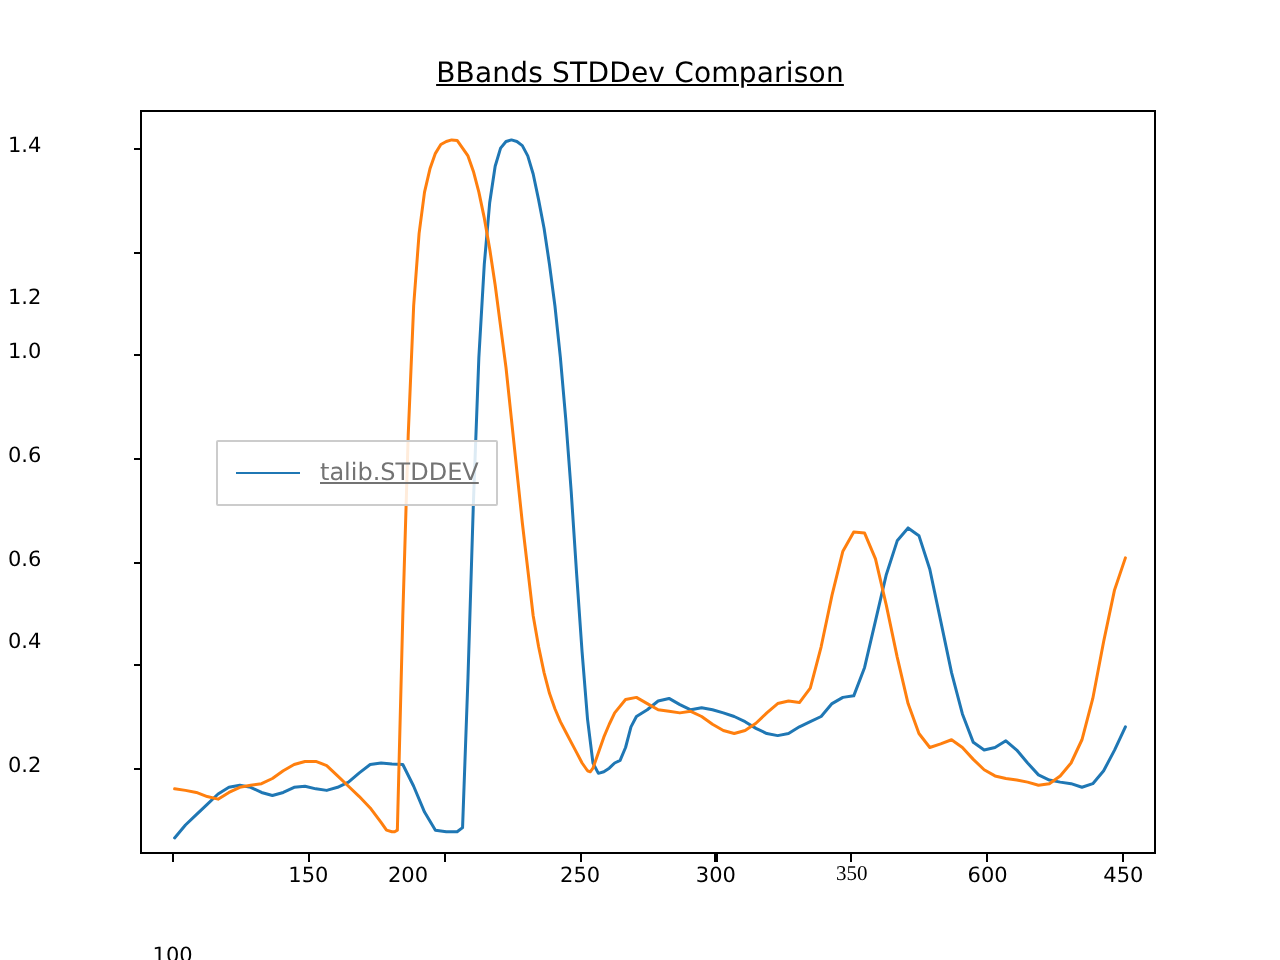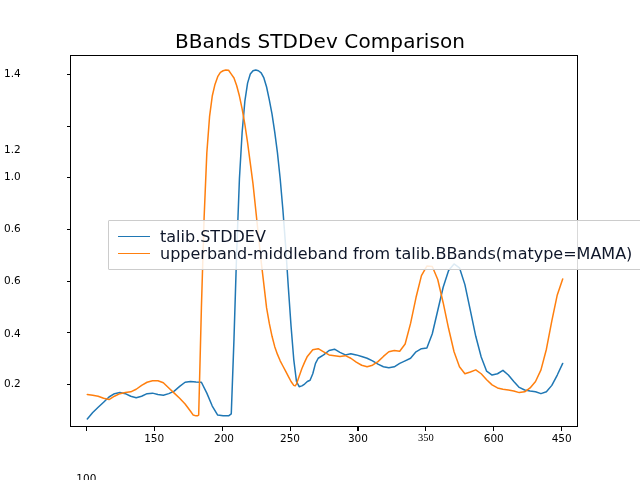--- a/index.html
+++ b/index.html
@@ -18,23 +18,24 @@
     width: 640px;
     height: 480px;
     background: #ffffff;
   }
   #chart-title {
     position: absolute;
     left: 0;
     top: 29px;
     width: 640px;
     text-align: center;
-    font-size: 20px;
+    font-size: 14px;
     color: #000000;
     letter-spacing: 0.1px;
+    text-decoration: underline;
   }
   
   #axes-frame {
     position: absolute;
     left: 70px;
     top: 55px;
     width: 508px;
     height: 372px;
     border: 1.1px solid #000000;
     box-sizing: border-box;
@@ -105,24 +106,25 @@
   }
   .legend-swatch {
     width: 32px;
     height: 0;
     border-top-width: 1.6px;
     border-top-style: solid;
     margin-right: 10px;
     flex: 0 0 32px;
   }
   .legend-text {
-    font-size: 16px;
-    color: #0f172a;
+    font-size: 12px;
+    color: #737373;
     white-space: nowrap;
     line-height: 17px;
+    text-decoration: underline;
   }
 </style>
 </head>
 <body>
 
 <div id="figure">
 
   <div id="chart-title">BBands STDDev Comparison</div>
 
   <div id="axes-frame">
@@ -130,56 +132,52 @@
       <g id="series-paths">
           <path d="M16.30 362.96 L21.73 356.50 L27.17 351.33 L32.60 346.17 L38.03 341.00 L43.47 337.64 L48.90 336.61 L54.33 337.64 L59.76 340.23 L65.20 341.77 L70.63 340.23 L76.06 337.64 L81.50 337.13 L86.93 338.42 L92.36 339.19 L97.80 337.64 L103.23 335.06 L108.66 330.41 L114.10 326.27 L119.53 325.50 L124.96 326.02 L130.40 326.27 L135.83 337.13 L141.26 350.04 L146.70 359.08 L152.13 359.86 L157.56 359.86 L160.28 357.79 L162.99 282.88 L165.71 195.04 L168.43 122.71 L171.14 76.21 L173.86 45.21 L176.58 27.13 L179.29 18.08 L182.01 14.73 L184.73 13.95 L187.44 14.73 L190.16 16.79 L192.88 21.96 L195.59 31.00 L198.31 43.92 L201.03 58.13 L203.74 76.21 L206.46 96.88 L209.18 122.71 L211.89 153.71 L214.61 189.88 L217.33 231.21 L220.04 269.96 L222.76 303.54 L225.48 325.50 L228.19 330.67 L230.91 329.89 L233.63 328.08 L236.34 325.50 L239.06 324.21 L241.78 317.75 L244.49 307.42 L247.21 302.25 L252.64 298.89 L258.07 294.50 L263.51 293.21 L268.94 296.31 L274.37 298.89 L279.81 297.86 L285.24 298.89 L290.67 300.44 L296.11 302.25 L301.54 304.83 L306.97 308.19 L312.41 310.77 L317.84 311.81 L323.27 310.77 L328.71 307.42 L334.14 304.83 L339.57 302.25 L345.01 295.79 L350.44 292.69 L355.87 291.92 L361.30 277.71 L366.74 254.46 L372.17 231.21 L377.60 214.42 L383.04 207.96 L388.47 211.83 L393.90 228.63 L399.34 254.46 L404.77 280.29 L410.20 300.96 L415.64 315.17 L421.07 319.04 L426.50 317.75 L431.94 314.39 L437.37 319.04 L442.80 325.50 L448.24 331.44 L453.67 334.02 L459.10 335.06 L464.53 335.83 L469.97 337.64 L475.40 335.83 L480.83 329.38 L486.27 319.04 L491.70 307.42" fill="none" stroke="#1f77b4" stroke-width="1.5" stroke-linejoin="round" stroke-linecap="round"></path>
           <path d="M16.30 338.42 L21.73 339.19 L27.17 340.23 L32.60 342.29 L38.03 343.58 L43.47 340.23 L48.90 337.64 L54.33 336.61 L59.76 335.83 L65.20 333.25 L70.63 329.38 L76.06 326.27 L81.50 324.73 L86.93 324.73 L92.36 326.79 L97.80 331.96 L103.23 337.13 L108.66 342.29 L114.10 347.98 L119.53 355.21 L122.25 359.08 L124.96 359.86 L126.32 359.86 L127.68 359.08 L130.40 251.88 L133.11 161.46 L135.83 96.88 L138.55 60.71 L141.26 40.04 L143.98 28.42 L146.70 20.67 L149.41 16.28 L152.13 14.73 L154.84 13.95 L157.56 14.21 L160.28 18.08 L162.99 21.96 L165.71 29.71 L168.43 40.04 L171.14 52.96 L173.86 68.46 L176.58 86.54 L179.29 107.21 L182.01 127.88 L184.73 153.71 L187.44 179.54 L190.16 205.38 L192.88 228.63 L195.59 251.88 L198.31 267.38 L201.03 280.29 L203.74 290.63 L206.46 298.38 L209.18 304.83 L211.89 310.00 L214.61 315.17 L217.33 320.33 L220.04 325.50 L222.76 329.38 L224.12 329.89 L225.48 328.08 L228.19 320.33 L230.91 312.58 L233.63 306.13 L236.34 300.44 L241.78 293.73 L247.21 292.69 L252.64 295.79 L258.07 298.89 L263.51 299.67 L268.94 300.44 L274.37 299.67 L279.81 302.25 L285.24 306.13 L290.67 309.23 L296.11 310.77 L301.54 309.23 L306.97 305.61 L312.41 300.44 L317.84 295.79 L323.27 294.50 L328.71 295.27 L334.14 288.04 L339.57 267.38 L345.01 241.54 L350.44 219.58 L355.87 210.03 L361.30 210.54 L366.74 223.46 L372.17 246.71 L377.60 272.54 L383.04 295.79 L388.47 310.77 L393.90 317.75 L399.34 315.94 L404.77 313.88 L410.20 317.75 L415.64 323.69 L421.07 328.86 L426.50 331.96 L431.94 333.25 L437.37 334.02 L442.80 335.06 L448.24 336.61 L453.67 335.83 L459.10 331.96 L464.53 325.50 L469.97 313.88 L475.40 293.21 L480.83 264.79 L486.27 238.96 L491.70 222.94" fill="none" stroke="#ff7f0e" stroke-width="1.5" stroke-linejoin="round" stroke-linecap="round"></path>
         </g>
     </svg>
   </div>
 
   <div id="ylabels">
       <div class="tick-label-y" style="top: 376.875px; width: 58px;">0.2</div>
       <div class="tick-mark tick-y" style="left: 66.5px; top: 383.875px; right: auto;"></div>
-      <div class="tick-label-y" style="top: 327px; width: 58px;">0.4</div>
+      <div class="tick-label-y" style="top: 315px; width: 58px;">0.4</div>
       <div class="tick-mark tick-y" style="left: 66.5px; top: 332.208px; right: auto;"></div>
       <div class="tick-label-y" style="top: 273.542px; width: 58px;">0.6</div>
       <div class="tick-mark tick-y" style="left: 66.5px; top: 280.542px; right: auto;"></div>
       <div class="tick-label-y" style="top: 221.875px; width: 58px;">0.6</div>
       <div class="tick-mark tick-y" style="left: 66.5px; top: 228.875px; right: auto;"></div>
       <div class="tick-label-y" style="top: 170.208px; width: 58px;">1.0</div>
       <div class="tick-mark tick-y" style="left: 66.5px; top: 177.208px; right: auto;"></div>
       <div class="tick-label-y" style="top: 118.542px; width: 58px; margin-top: 24px;">1.2</div>
       <div class="tick-mark tick-y" style="left: 66.5px; top: 125.542px; right: auto;"></div>
       <div class="tick-label-y" style="top: 66.875px; width: 58px;">1.4</div>
       <div class="tick-mark tick-y" style="left: 66.5px; top: 73.875px; right: auto;"></div>
     </div>
   <div id="xlabels">
       <div class="tick-label-x" style="left: 86.2995px; top: 432px; margin-top: 40px;">100</div>
       <div class="tick-mark tick-x" style="left: 85.7995px; top: 427px;"></div>
       <div class="tick-label-x" style="left: 154.214px; top: 432px;">150</div>
       <div class="tick-mark tick-x" style="left: 153.714px; top: 427px;"></div>
-      <div class="tick-label-x" style="left: 224px; top: 432px;">200</div>
+      <div class="tick-label-x" style="left: 204px; top: 432px;">200</div>
       <div class="tick-mark tick-x" style="left: 221.628px; top: 427px;"></div>
       <div class="tick-label-x" style="left: 290.043px; top: 432px;">250</div>
       <div class="tick-mark tick-x" style="left: 289.543px; top: 427px;"></div>
       <div class="tick-label-x" style="left: 357.957px; top: 432px;">300</div>
       <div class="tick-mark tick-x" style="left: 357.457px; top: 427px;"></div>
       <div class="tick-label-x" style="left: 425.872px; top: 432px; font-family: Liberation Serif, serif;">350</div>
       <div class="tick-mark tick-x" style="left: 425.372px; top: 427px;"></div>
       <div class="tick-label-x" style="left: 493.786px; top: 432px;">600</div>
       <div class="tick-mark tick-x" style="left: 493.286px; top: 427px;"></div>
       <div class="tick-label-x" style="left: 561.701px; top: 432px; text-align: right;">450</div>
       <div class="tick-mark tick-x" style="left: 561.201px; top: 427px;"></div>
     </div>
 
   <div id="legend">
     <div class="legend-row">
       <span class="legend-swatch" style="border-top-color: rgb(31, 119, 180);"></span>
       <span class="legend-text">talib.STDDEV</span>
     </div>
-    <div class="legend-row">
-      <span class="legend-swatch" style="border-top-color: rgb(255, 127, 14);"></span>
-      <span class="legend-text">upperband-middleband from talib.BBands(matype=MAMA)</span>
-    </div>
   </div>
 
 </div>
 
 </body></html>

